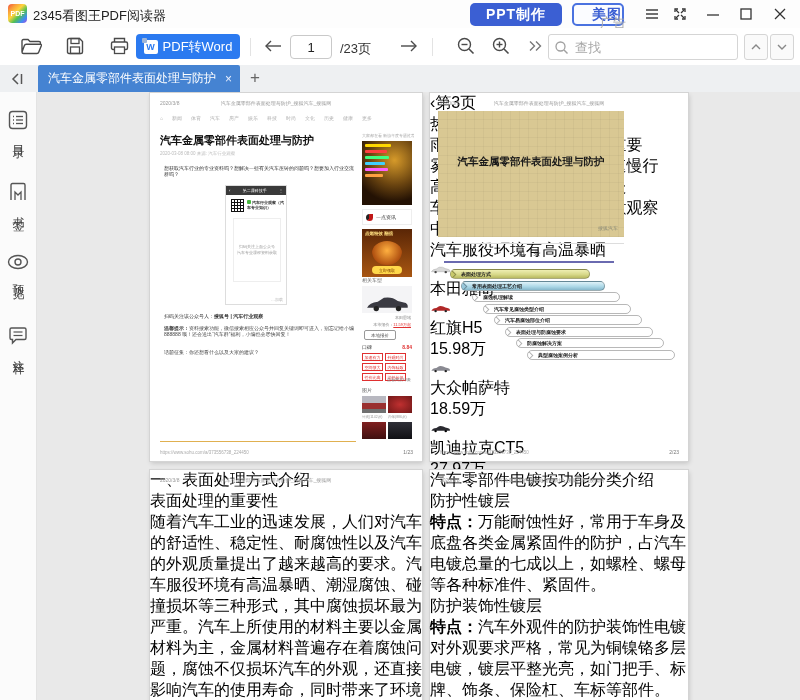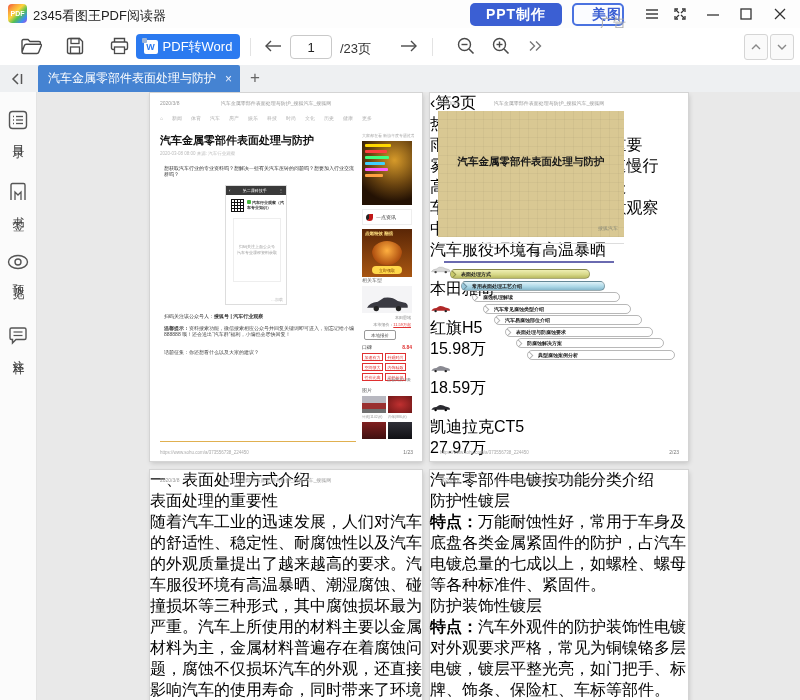--- a/index.html
+++ b/index.html
@@ -341,20 +341,27 @@
       </svg>
   </div>
   <div class="tool-icon" style="left:524px">
     <svg width="13" height="12">
         <g stroke="#777" stroke-width="1.4" fill="none">
           <path d="M1 1.5 L5.5 6 L1 10.5"></path>
           <path d="M7 1.5 L11.5 6 L7 10.5"></path>
         </g>
       </svg>
   </div>
+  <div id="search-box">
+    <svg width="13" height="13">
+        <circle cx="5.5" cy="5.5" r="4.5" fill="none" stroke="#a0a0a0" stroke-width="1.3"></circle>
+        <line x1="9" y1="9" x2="12.5" y2="12.5" stroke="#a0a0a0" stroke-width="1.4"></line>
+      </svg>
+    <input id="search-input" placeholder="查找" style="">
+  </div>
   <div class="find-nav" style="left:744px">
     <svg width="10" height="6">
         <path d="M1 5 L5 1 L9 5" fill="none" stroke="#888" stroke-width="1.4"></path>
       </svg>
   </div>
   <div class="find-nav" style="left:770px">
     <svg width="10" height="6">
         <path d="M1 1 L5 5 L9 1" fill="none" stroke="#888" stroke-width="1.4"></path>
       </svg>
   </div>
@@ -610,20 +617,21 @@
             </svg></div>
         <div class="cname">红旗H5</div>
         <div class="cprice">15.98万</div>
       </div>
       <div class="ccell" style="left:2px;top:296px">
         <div class="cimg"><svg width="21" height="10" viewBox="0 0 60 22">
               <path d="M4 16 Q7 9 18 8 L26 3 Q36 1 44 7 L52 9 Q58 10 57 16 Z" fill="#8a8a92"></path>
               <circle cx="16" cy="17" r="3.5" fill="#222"></circle>
               <circle cx="45" cy="17" r="3.5" fill="#222"></circle>
             </svg></div>
+        <div class="cname">大众帕萨特</div>
         <div class="cprice">18.59万</div>
       </div>
       <div class="ccell" style="left:27px;top:296px">
         <div class="cimg"><svg width="21" height="10" viewBox="0 0 60 22">
               <path d="M4 16 Q7 9 18 8 L26 3 Q36 1 44 7 L52 9 Q58 10 57 16 Z" fill="#2a2a30"></path>
               <circle cx="16" cy="17" r="3.5" fill="#000"></circle>
               <circle cx="45" cy="17" r="3.5" fill="#000"></circle>
             </svg></div>
         <div class="cname">凯迪拉克CT5</div>
         <div class="cprice">27.97万</div>

